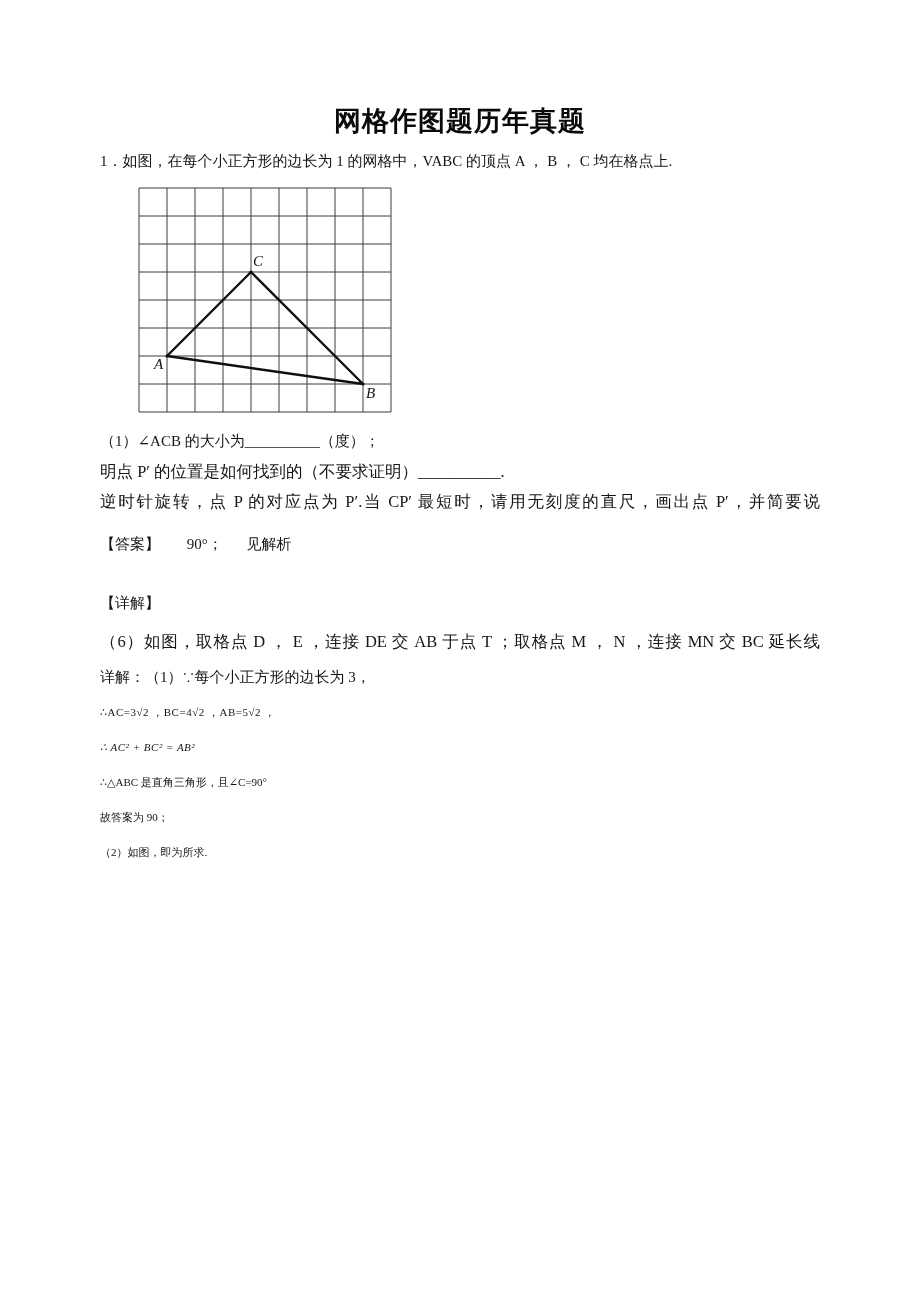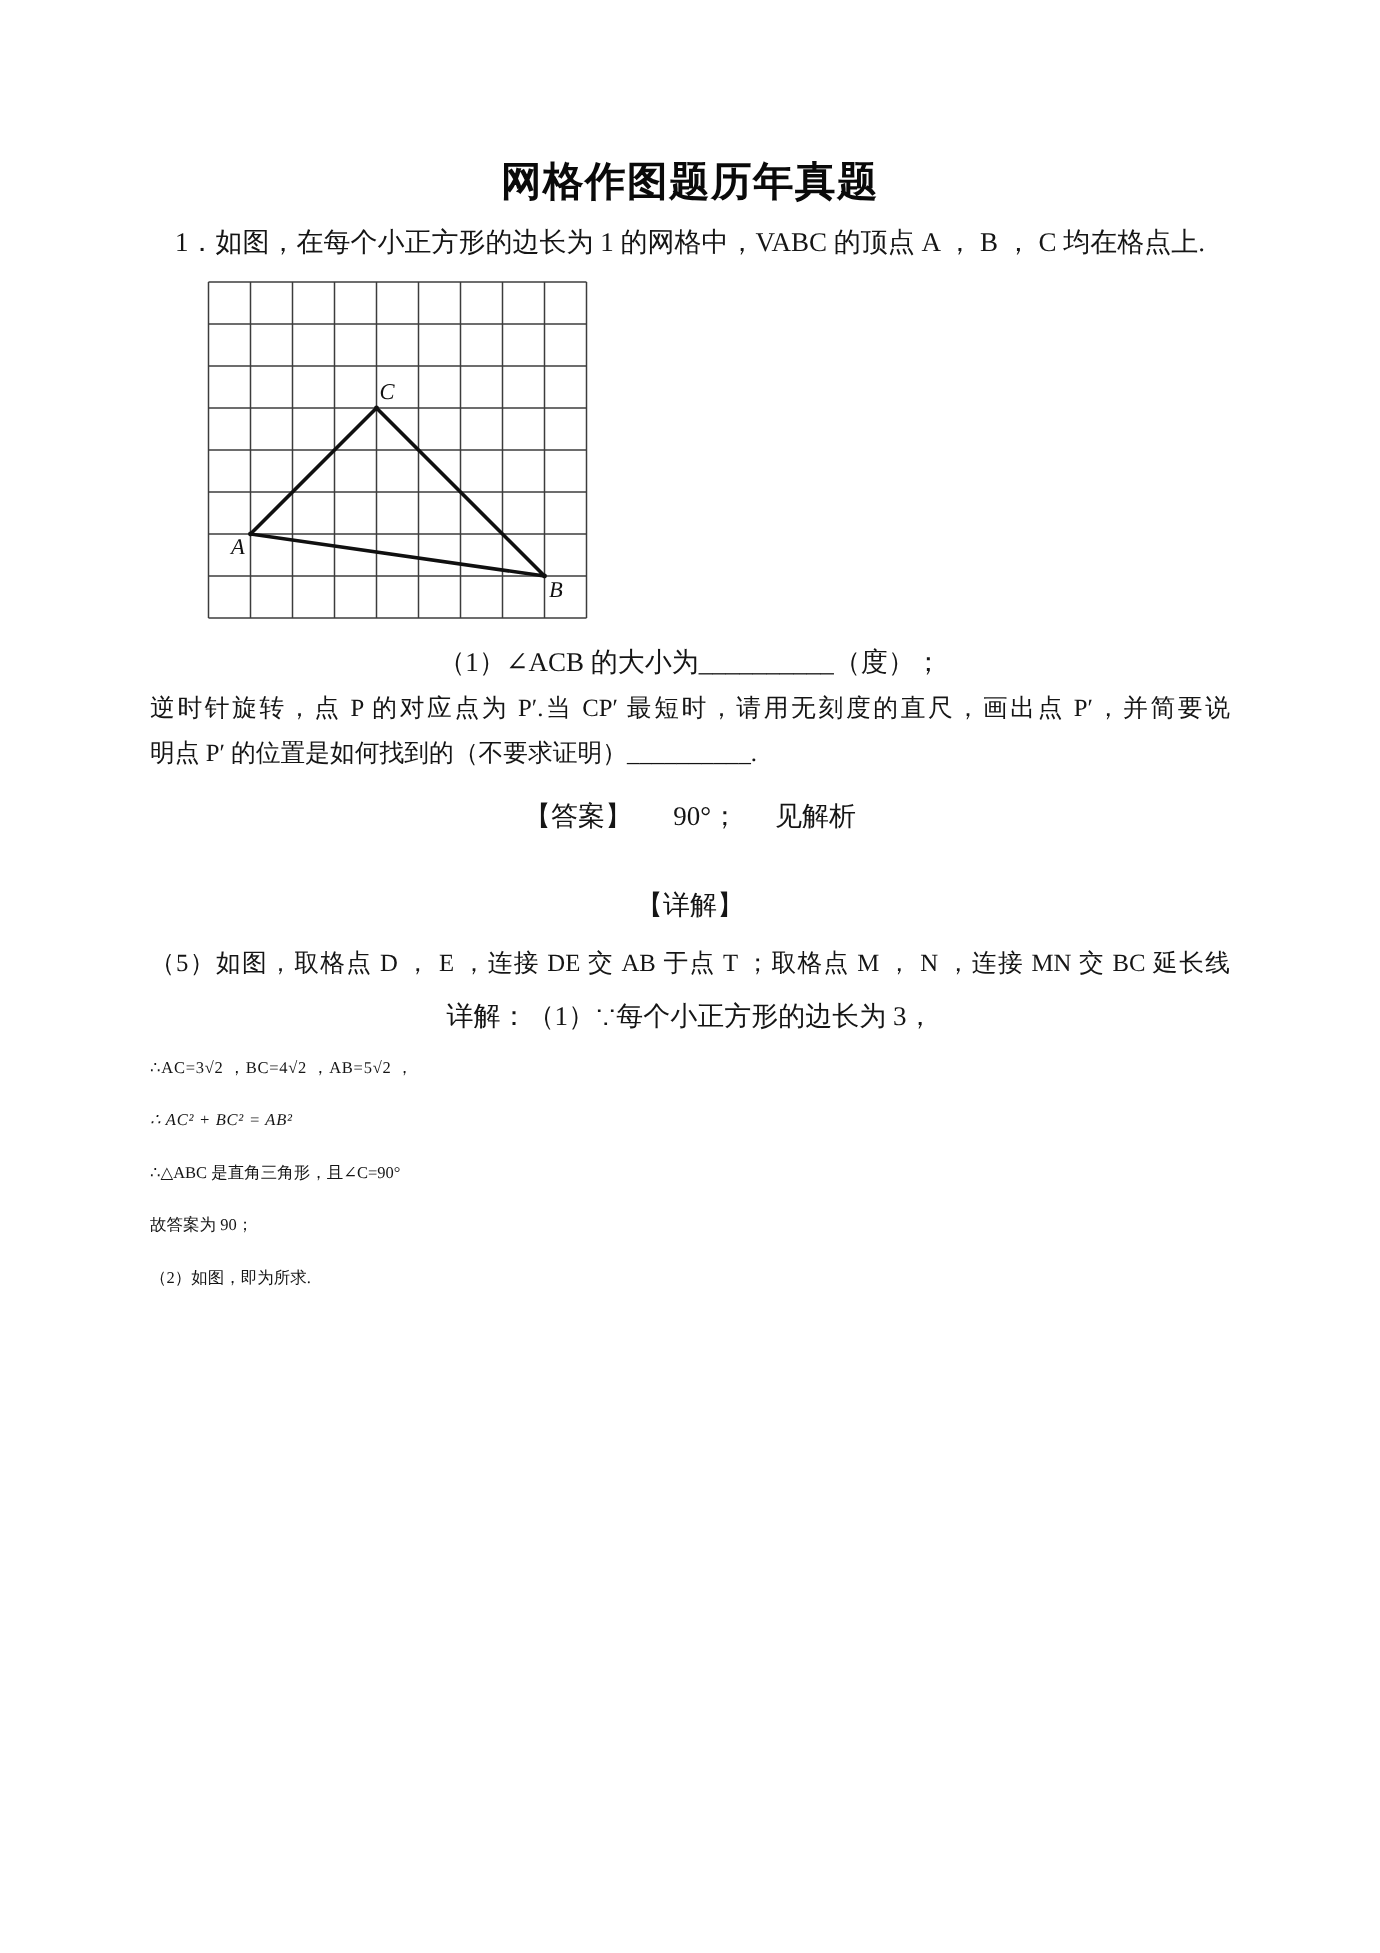--- a/index.html
+++ b/index.html
@@ -18,23 +18,22 @@
     margin: 0;
     padding-top: 102px;
     font-size: 27px;
     line-height: 38px;
     font-weight: bold;
     text-align: center;
     letter-spacing: 1px;
     color: #0a0a0a;
   }
   .bodyline {
-    font-size: 18px;
+    font-size: 15px;
     line-height: 26px;
-    text-align: center;
   }
   .q-intro { margin-top: 8px; }
   .figure-wrap {
     margin: 13px 0 0 38px;
     width: 256px;
     line-height: 0;
   }
   .gridline { stroke: #3c3c3c; stroke-width: 1; }
   .tri { fill: none; stroke: #101010; stroke-width: 2.4; stroke-linejoin: round; }
   .vlabel { font: italic 15px "Liberation Serif", "DejaVu Serif", serif; fill: #111111; }
@@ -95,35 +94,35 @@
         <circle cx="224" cy="196" r="1.6" fill="#111"></circle>
         <text x="227" y="210" class="vlabel">B</text>
         <circle cx="112" cy="84" r="1.6" fill="#111"></circle>
         <text x="114" y="78" class="vlabel">C</text>
       </svg>
   </div>
 
   <div class="bodyline part1">（1）∠ACB 的大小为__________（度）；</div>
 
   <div class="para part2">
+    <div class="pline">明点 P′ 的位置是如何找到的（不要求证明）__________.</div>
     <div class="pline jfull">逆时针旋转，点 P 的对应点为 P′.当 CP′ 最短时，请用无刻度的直尺，画出点 P′，并简要说</div>
-    <div class="pline">明点 P′ 的位置是如何找到的（不要求证明）__________.</div>
   </div>
 
   <div class="bodyline answer-row">
     <span>【答案】</span>
     <span class="gap1">90°；</span>
     <span class="gap2">见解析</span>
   </div>
 
   <div class="bodyline detail-label">【详解】</div>
 
 
   <div class="para analysis2">
-    <div class="pline jfull">（5）如图，取格点 D ， E ，连接 DE 交 AB 于点 T ；取格点 M ， N ，连接 MN 交 BC 延长线</div>
+    <div class="pline jfull">（6）如图，取格点 D ， E ，连接 DE 交 AB 于点 T ；取格点 M ， N ，连接 MN 交 BC 延长线</div>
   </div>
 
   <div class="bodyline detail1">详解：（1）∵每个小正方形的边长为 3，</div>
 
   <div class="mathline m-sp">∴AC=3√2 ，BC=4√2 ，AB=5√2 ，</div>
 
 
   <div class="mathline ital m-sp">∴ AC² + BC² = AB²</div>
 
   <div class="mathline">∴△ABC 是直角三角形，且∠C=90°</div>

